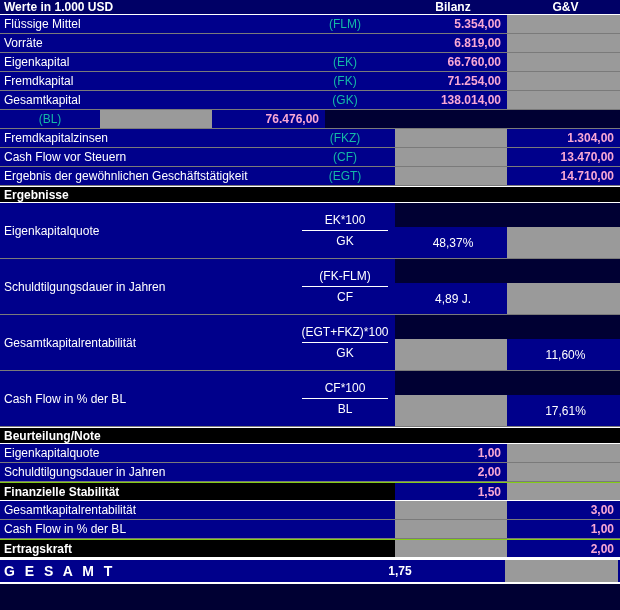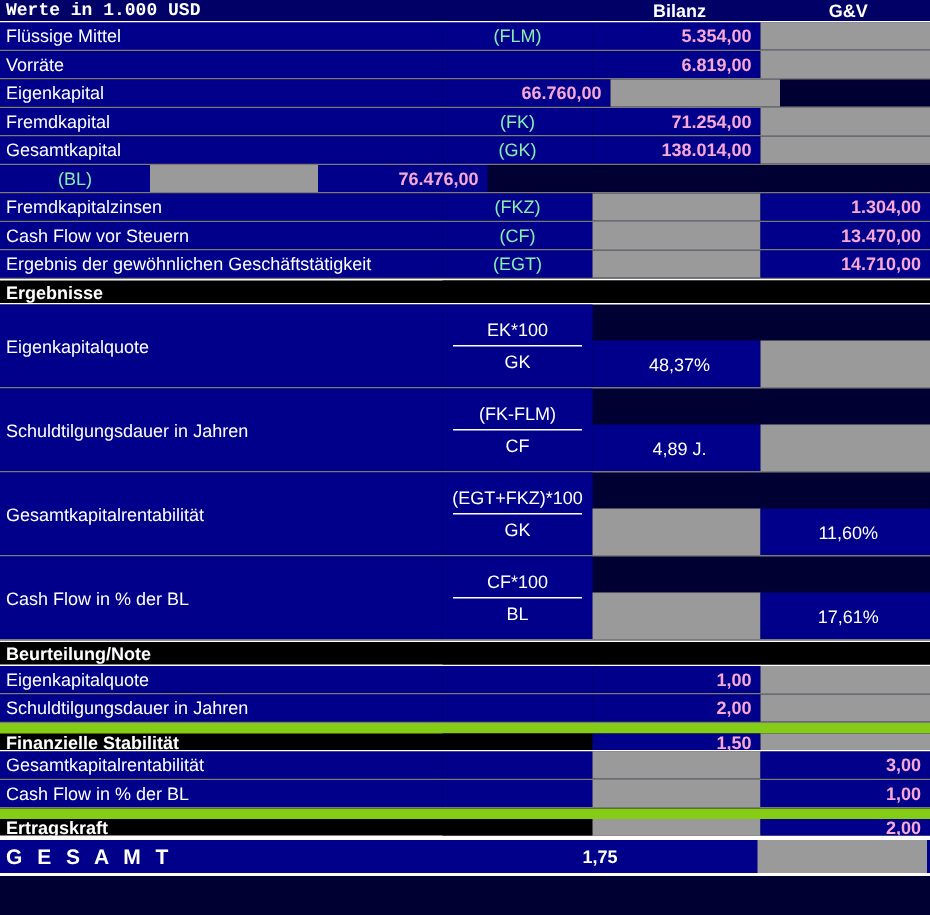--- a/index.html
+++ b/index.html
@@ -17,27 +17,27 @@
   .cell{box-sizing:border-box;display:flex;align-items:center;padding:0 4px;overflow:hidden;white-space:nowrap;}
 
   
   .c-label{width:295px;}
   .c-abbr{width:100px;justify-content:center;}
   .c-bil{width:112px;justify-content:flex-end;padding-right:6px;}
   .c-gv{width:113px;justify-content:flex-end;padding-right:6px;}
 
   
   .hdr{height:15px;background:#000066;border-bottom:1px solid #ffffff;font-weight:bold;}
-  .hdr .c-label{color:#ffffff;font-family:Liberation Mono, monospace;}
+  .hdr .c-label{color:#ffffff;}
   .hdr .c-bil,.hdr .c-gv{justify-content:center;padding-right:0;}
 
   
   .drow{height:19px;border-bottom:1px solid #7a7a7a;}
   .d-lab{background:#00008b;color:#ffffff;}
-  .d-abbr{background:#00008b;color:#86efac;}
+  .d-abbr{background:#00008b;color:#14b8a6;}
   .val{background:#00008b;color:#f9a8d4;font-weight:bold;text-align:left;}
   .gray{background:#9a9a9a;}
 
   
   .section{height:17px;background:#000000;border-top:1px solid #ffffff;border-bottom:1px solid #ffffff;}
   .section .c-label{font-weight:bold;color:#ffffff;}
   .section .c-abbr,.section .c-bil,.section .c-gv{background:#000000;}
 
   
   .frow{height:56px;border-bottom:1px solid #7a7a7a;}
@@ -46,21 +46,21 @@
   .formula .num{padding-bottom:1px;}
   .formula .bar{width:86px;height:1px;background:#ffffff;margin:2px 0;}
   .formula .den{padding-top:1px;}
   .frow .c-bil,.frow .c-gv{font-weight:normal;margin-top:24px;}
   .frow .valtxt{background:#00008b;color:#ffffff;justify-content:center;padding-right:0;}
 
   
   .nrow{height:19px;border-bottom:1px solid #7a7a7a;}
   .nrow .c-label{background:#00008b;}
   .n-abbr{width:100px;background:#00008b;}
-  .subhead{height:19px;background:#000000;border-top:7px solid #84cc16;border-bottom:1px solid #ffffff;}
+  .subhead{height:19px;background:#000000;border-top:1px solid #84cc16;border-bottom:1px solid #ffffff;}
   .subhead .c-label{font-weight:bold;}
   .subhead .c-abbr{background:#000000;}
 
   
   .total{height:26px;background:#00008b;border-top:2px solid #ffffff;border-bottom:2px solid #ffffff;}
   .total .c-label{font-weight:bold;letter-spacing:3px;font-size:14px;color:#ffffff;}
   .total .tv{width:210px;justify-content:center;font-weight:bold;font-size:12px;color:#ffffff;}
   .total .tgray{width:113px;background:#9a9a9a;}
   .bottombar{height:6px;background:#000033;}
 </style>
@@ -84,20 +84,21 @@
         <div class="cell c-gv val gray"></div>
       </div>
       <div class="row drow">
         <div class="cell c-label d-lab">Vorräte</div>
         <div class="cell c-abbr d-abbr"></div>
         <div class="cell c-bil val">6.819,00</div>
         <div class="cell c-gv val gray"></div>
       </div>
       <div class="row drow">
         <div class="cell c-label d-lab">Eigenkapital</div>
+        <div class="cell c-abbr d-abbr">(EK)</div>
         <div class="cell c-bil val">66.760,00</div>
         <div class="cell c-gv val gray"></div>
       </div>
       <div class="row drow">
         <div class="cell c-label d-lab">Fremdkapital</div>
         <div class="cell c-abbr d-abbr">(FK)</div>
         <div class="cell c-bil val">71.254,00</div>
         <div class="cell c-gv val gray"></div>
       </div>
       <div class="row drow">

